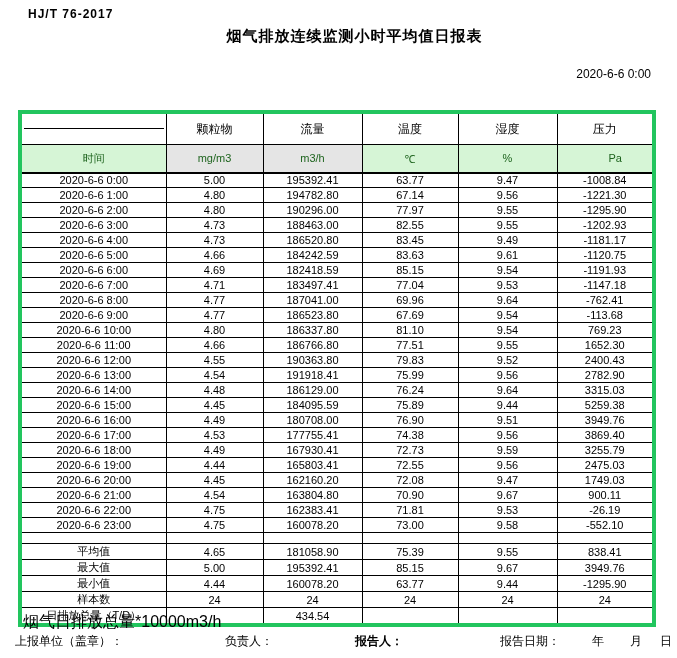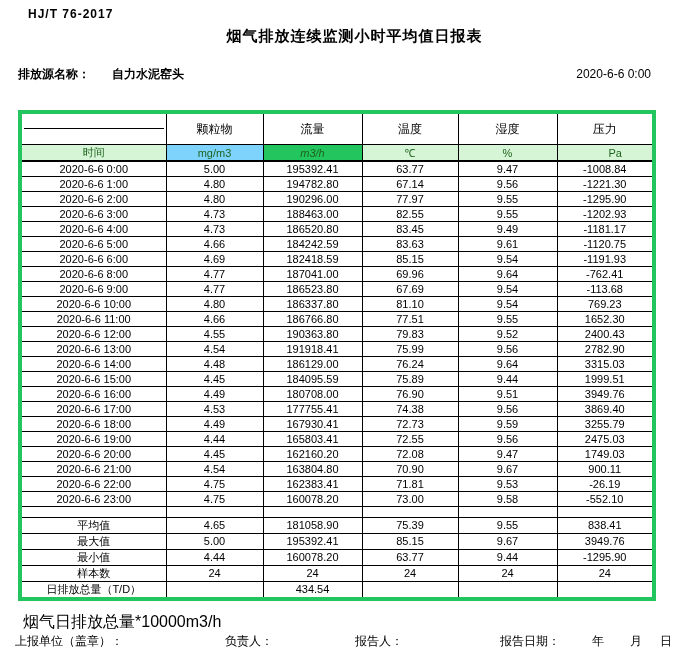--- a/index.html
+++ b/index.html
@@ -44,53 +44,50 @@
     padding:0 2px;
     white-space:nowrap;
     overflow:hidden;
   }
   table.report { border:4px solid #22c55e; }
   tr.param-row td { height:30px; font-size:12px; }
   td.split-cell { padding:0; }
   td.split-cell .half { height:15px; }
   td.split-cell .half.top { border-bottom:1px solid #000; }
   tr.unit-row td {
-    height:16px;
+    height:28px;
     border-bottom:2px solid #000;
   }
   tr.blank-row td { height:11px; }
   .footer-note {
     position:absolute; top:612px; left:23px;
     font-size:16px;
   }
   .footer-line {
     position:absolute; top:633px; left:0; width:677px;
     font-size:12px;
   }
   .footer-line span { position:absolute; white-space:nowrap; }
   .fl-unit { left:15px; }
   .fl-resp { left:225px; }
-  .fl-rept { left:355px; }
+  .fl-rept { left:355px;font-weight:bold; }
   .fl-date { left:500px; }
   .fl-year { left:592px; }
   .fl-month { left:630px; }
   .fl-day { left:660px; }
 </style>
 </head>
 <body>
 
 <div class="page">
 
   <div class="standard">HJ/T  76-2017</div>
 
   <div class="title">烟气排放连续监测小时平均值日报表</div>
 
-  <div class="source-line">
-    <span>排放源名称：</span><span class="source-name">自力水泥窑头</span>
-  </div>
 
   <div class="datetime">2020-6-6 0:00</div>
 
   <table class="report">
     <colgroup>
       <col style="width:146px">
       <col style="width:97px">
       <col style="width:99px">
       <col style="width:96px">
       <col style="width:99px">
@@ -103,22 +100,22 @@
           <div class="half"></div>
         </td>
         <td>颗粒物</td>
         <td>流量</td>
         <td>温度</td>
         <td>湿度</td>
         <td>压力</td>
       </tr>
       <tr class="unit-row">
         <td style="background: rgb(214, 245, 214); color: rgb(30, 100, 30);">时间</td>
-        <td style="background: #7dd3fc; color: rgb(30, 100, 30);">mg/m3</td>
-        <td style="background: #22c55e; color: rgb(30, 100, 30); font-style: italic;">m3/h</td>
+        <td style="background: #e5e5e5; color: rgb(30, 100, 30);">mg/m3</td>
+        <td style="background: #e5e5e5; color: rgb(30, 100, 30);">m3/h</td>
         <td style="background: rgb(214, 245, 214); color: rgb(30, 100, 30);">℃</td>
         <td style="background: rgb(214, 245, 214); color: rgb(30, 100, 30);">%</td>
         <td style="background: rgb(214, 245, 214); color: rgb(30, 100, 30); padding-left: 23px;">Pa</td>
       </tr>
     </thead>
     <tbody>
         <tr>
           <td>2020-6-6 0:00</td>
           <td>5.00</td>
           <td>195392.41</td>
@@ -168,20 +165,28 @@
         </tr>
         <tr>
           <td>2020-6-6 6:00</td>
           <td>4.69</td>
           <td>182418.59</td>
           <td>85.15</td>
           <td>9.54</td>
           <td>-1191.93</td>
         </tr>
         <tr>
+          <td>2020-6-6 7:00</td>
+          <td>4.71</td>
+          <td>183497.41</td>
+          <td>77.04</td>
+          <td>9.53</td>
+          <td>-1147.18</td>
+        </tr>
+        <tr>
           <td>2020-6-6 8:00</td>
           <td>4.77</td>
           <td>187041.00</td>
           <td>69.96</td>
           <td>9.64</td>
           <td>-762.41</td>
         </tr>
         <tr>
           <td>2020-6-6 9:00</td>
           <td>4.77</td>
@@ -229,21 +234,21 @@
           <td>76.24</td>
           <td>9.64</td>
           <td>3315.03</td>
         </tr>
         <tr>
           <td>2020-6-6 15:00</td>
           <td>4.45</td>
           <td>184095.59</td>
           <td>75.89</td>
           <td>9.44</td>
-          <td>1999.51</td>
+          <td>5259.38</td>
         </tr>
         <tr>
           <td>2020-6-6 16:00</td>
           <td>4.49</td>
           <td>180708.00</td>
           <td>76.90</td>
           <td>9.51</td>
           <td>3949.76</td>
         </tr>
         <tr>

